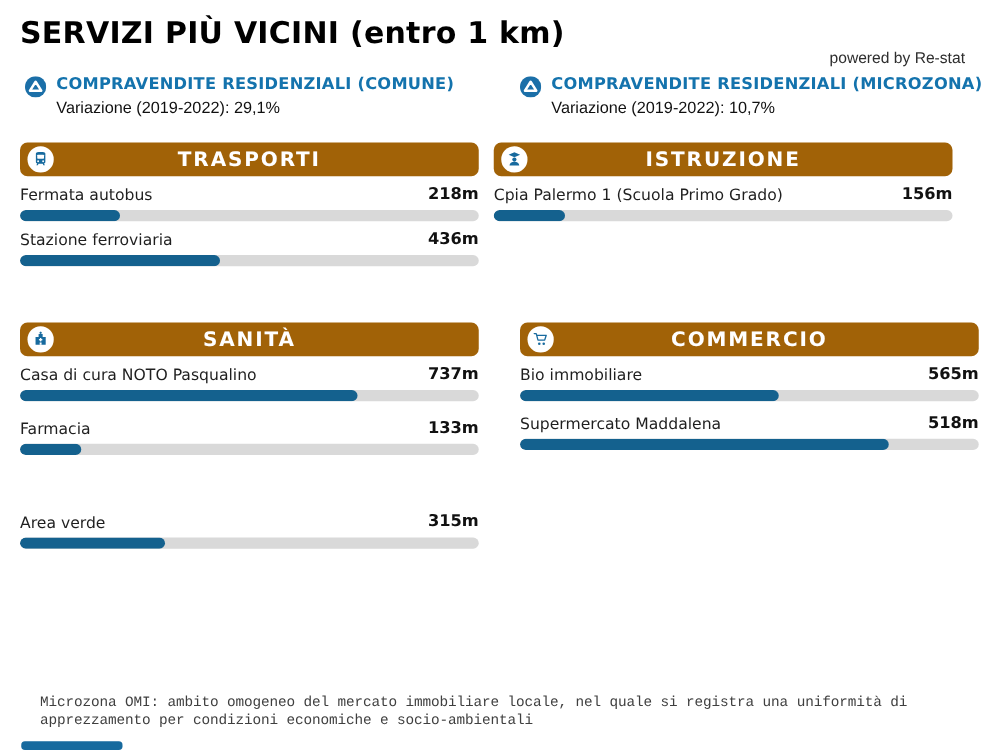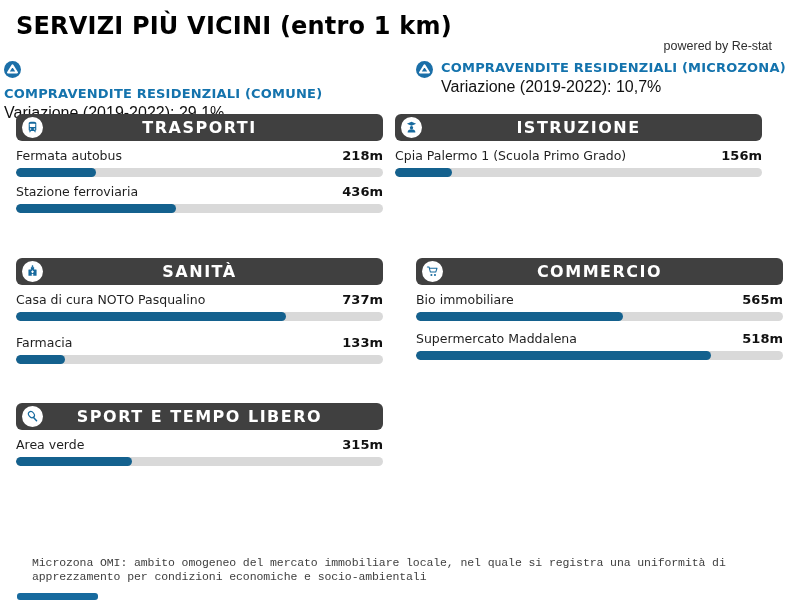--- a/index.html
+++ b/index.html
@@ -4,29 +4,29 @@
 <style>
   html,body{margin:0;padding:0;}
   body{
     width:800px;height:600px;position:relative;background:#ffffff;
     font-family:"DejaVu Sans","Liberation Sans",sans-serif;color:#1a1a1a;
     overflow:hidden;
   }
   .title{position:absolute;left:16px;top:12px;font-size:24px;font-weight:bold;color:#000;letter-spacing:.2px;}
   .powered{position:absolute;right:28px;top:15px;font-size:12.5px;color:#2e2e2e;font-family:"Liberation Sans",sans-serif;margin-top:24px;}
   .stat{position:absolute;top:60px;display:flex;gap:8px;align-items:flex-start;}
-  .stat.left{left:4px;flex-direction:column;} .stat.right{left:416px;}
+  .stat.left{left:20px;} .stat.right{left:416px;}
   .stat-icon{flex:0 0 auto;margin-top:1px;line-height:0;}
   .stat-label{font-size:13px;font-weight:bold;color:#1473ad;letter-spacing:.2px;}
-  .stat-var{font-size:16px;color:#101010;margin-top:3px;font-family:"Liberation Sans",sans-serif;}
+  .stat-var{font-size:13px;color:#101010;margin-top:3px;font-family:"Liberation Sans",sans-serif;}
   .section{position:absolute;width:367px;}
   .s1l{left:16px;top:114px;} .s1r{left:395px;top:114px;}
   .s2l{left:16px;top:258px;} .s2r{left:416px;top:258px;}
   .s3l{left:16px;top:403px;}
-  .sec-header{height:27px;background:#404040;border-radius:6px;position:relative;
+  .sec-header{height:27px;background:#a16207;border-radius:6px;position:relative;
     display:flex;align-items:center;justify-content:center;}
   .sec-icon{position:absolute;left:6px;top:3px;width:21px;height:21px;background:#ffffff;border-radius:50%;
     display:flex;align-items:center;justify-content:center;line-height:0;}
   .sec-title{color:#ffffff;font-weight:bold;font-size:16px;letter-spacing:1.5px;}
   .item-row{display:flex;justify-content:space-between;align-items:center;margin-top:7px;}
   .item-label{font-size:12.5px;color:#1f1f1f;}
   .item-value{font-size:13px;font-weight:bold;color:#111;}
   .bar-track{height:9px;background:#d9d9d9;border-radius:5px;margin-top:5px;overflow:hidden;}
   .bar-fill{height:100%;background:#14618e;border-radius:5px;}
   .footnote{position:absolute;left:32px;top:556px;width:772px;font-size:11.5px;line-height:14px;
@@ -179,29 +179,20 @@
       <span class="item-label">Supermercato Maddalena</span>
       <span class="item-value">518m</span>
     </div>
     <div class="bar-track">
       <div class="bar-fill" style="width: 80.5%;"></div>
     </div>
   </div>
 </div>
 
 <div class="section s3l">
-  <div class="sec-header">
-    <span class="sec-icon">
-      <svg width="13" height="13" viewBox="0 0 24 24">
-          <ellipse cx="10" cy="8.5" rx="4.8" ry="6.3" fill="none" stroke="#176a9e" stroke-width="2.2" transform="rotate(-38 10 8.5)"></ellipse>
-          <path d="M13.5 13.5 19.5 19.8" stroke="#176a9e" stroke-width="2.8" stroke-linecap="round"></path>
-        </svg>
-    </span>
-    <span class="sec-title">SPORT E TEMPO LIBERO</span>
-  </div>
   <div>
     <div class="item-row">
       <span class="item-label">Area verde</span>
       <span class="item-value">315m</span>
     </div>
     <div class="bar-track">
       <div class="bar-fill" style="width: 31.5%;"></div>
     </div>
   </div>
 </div>

